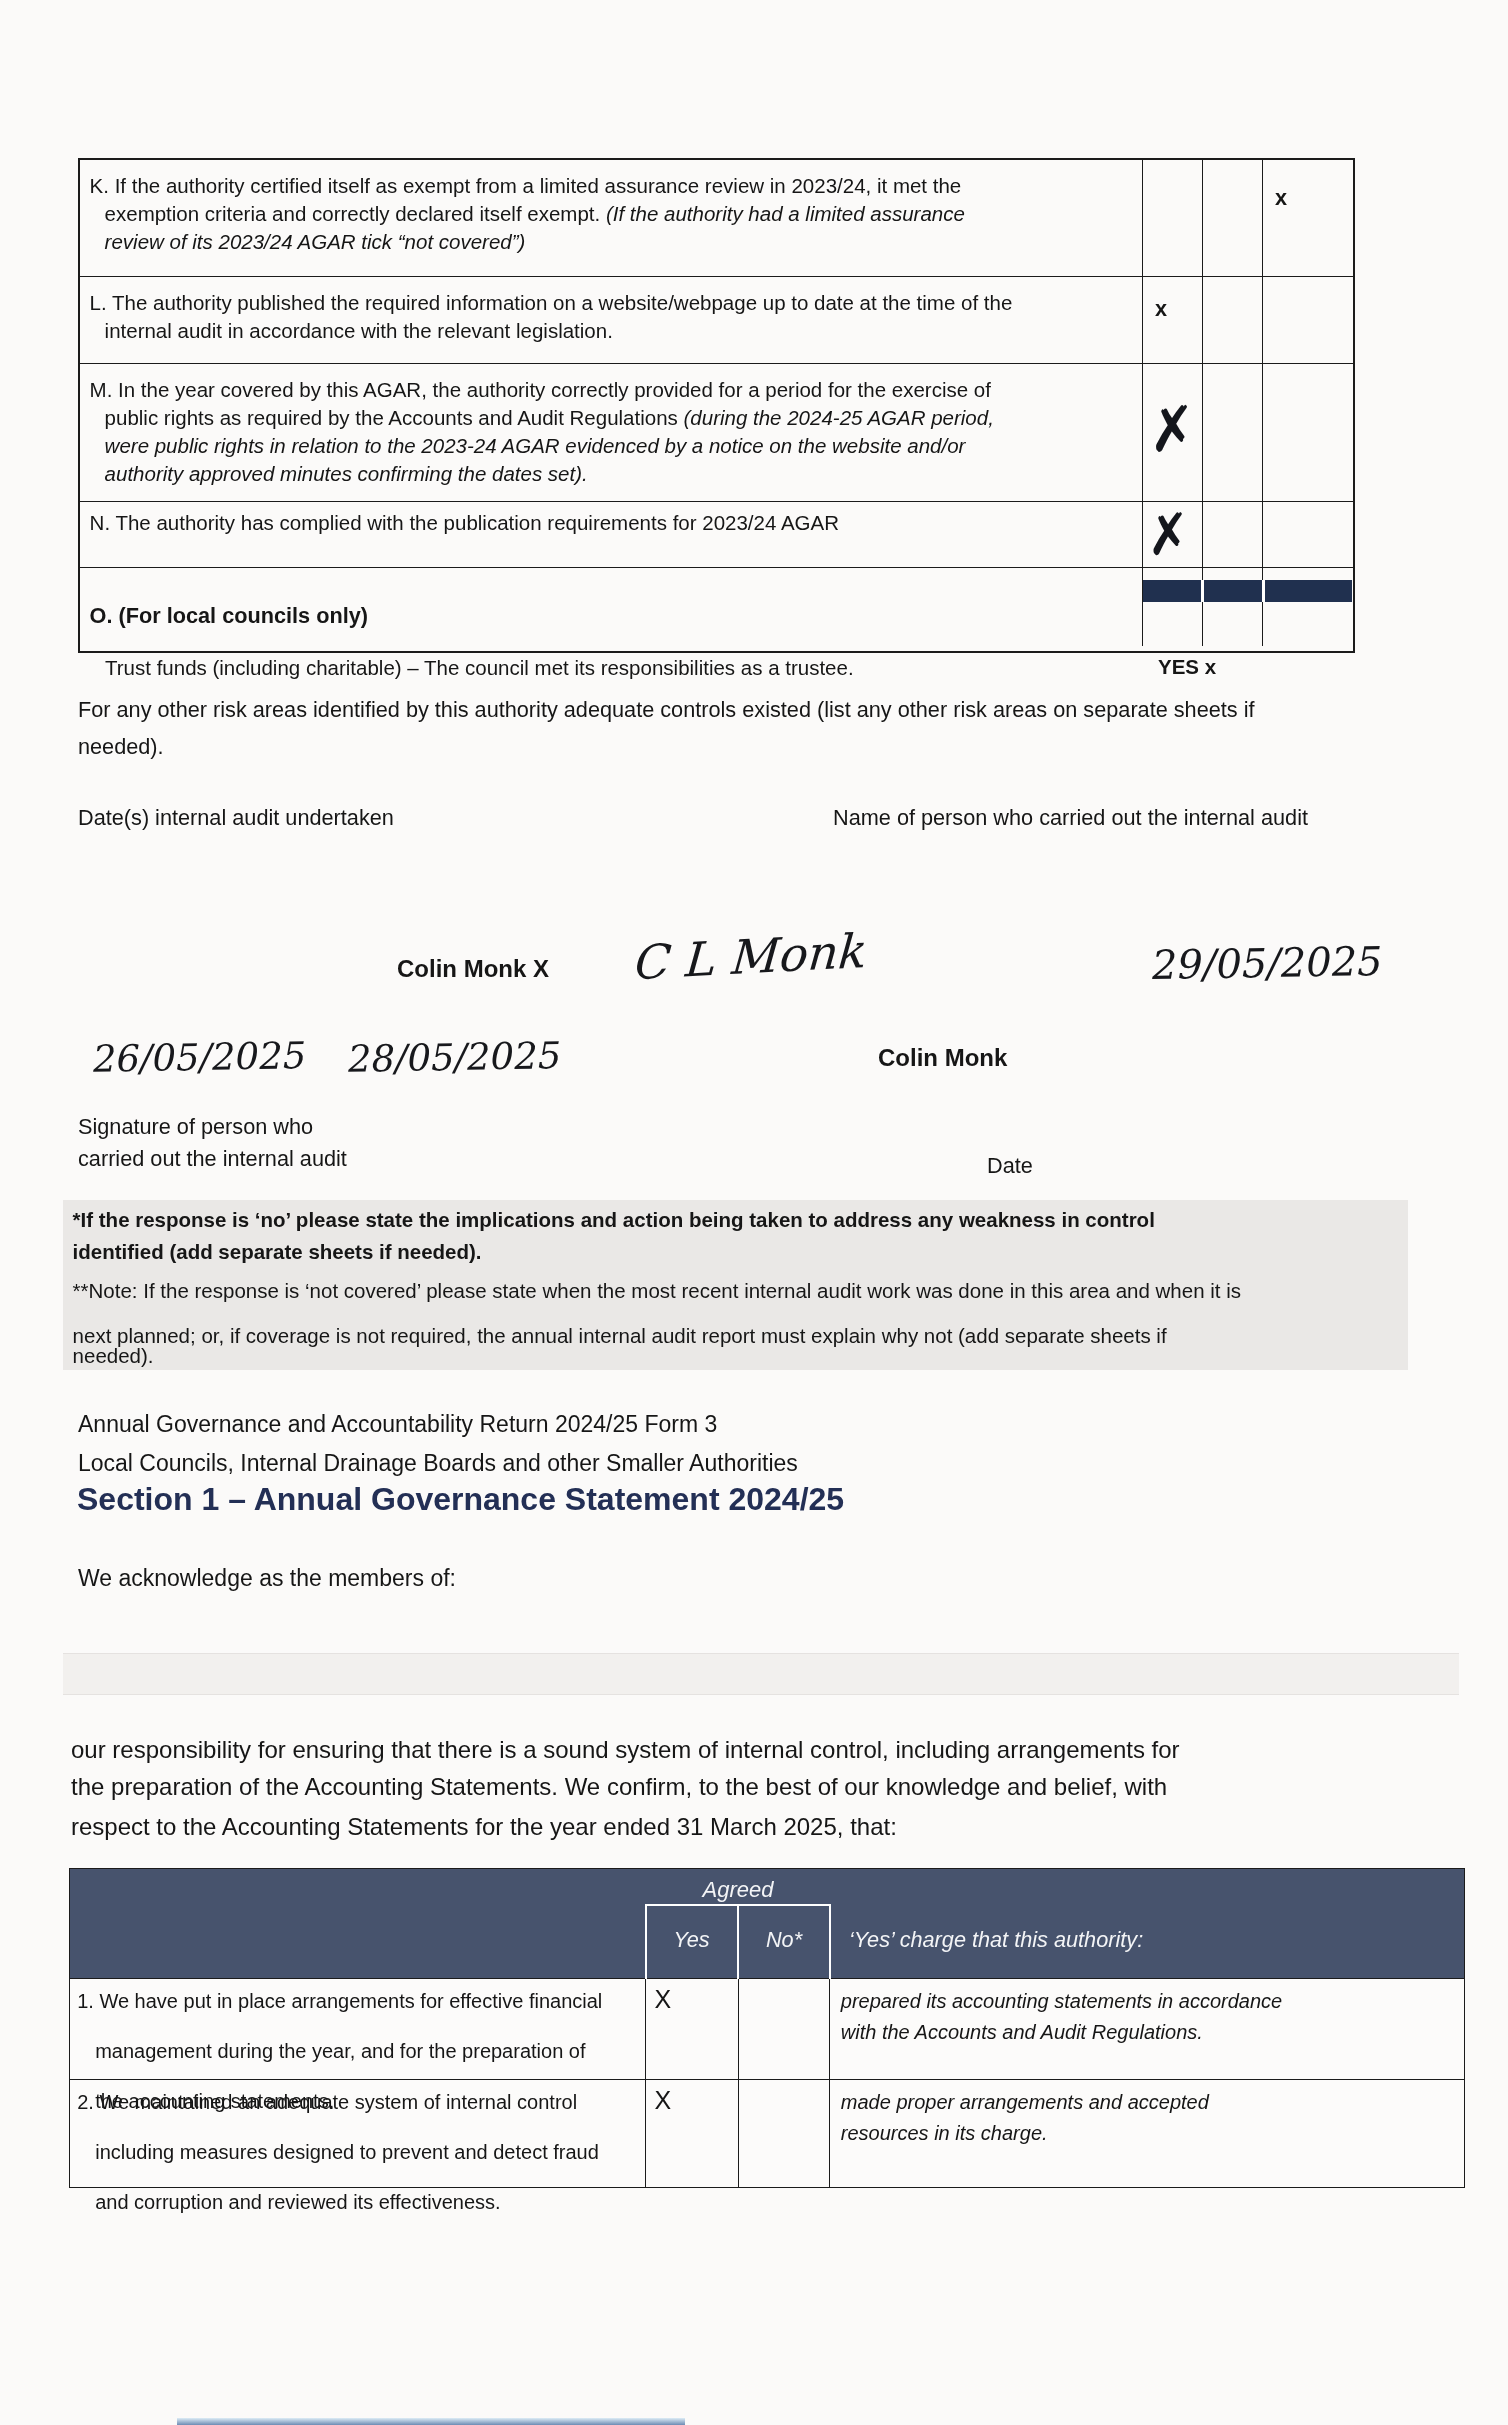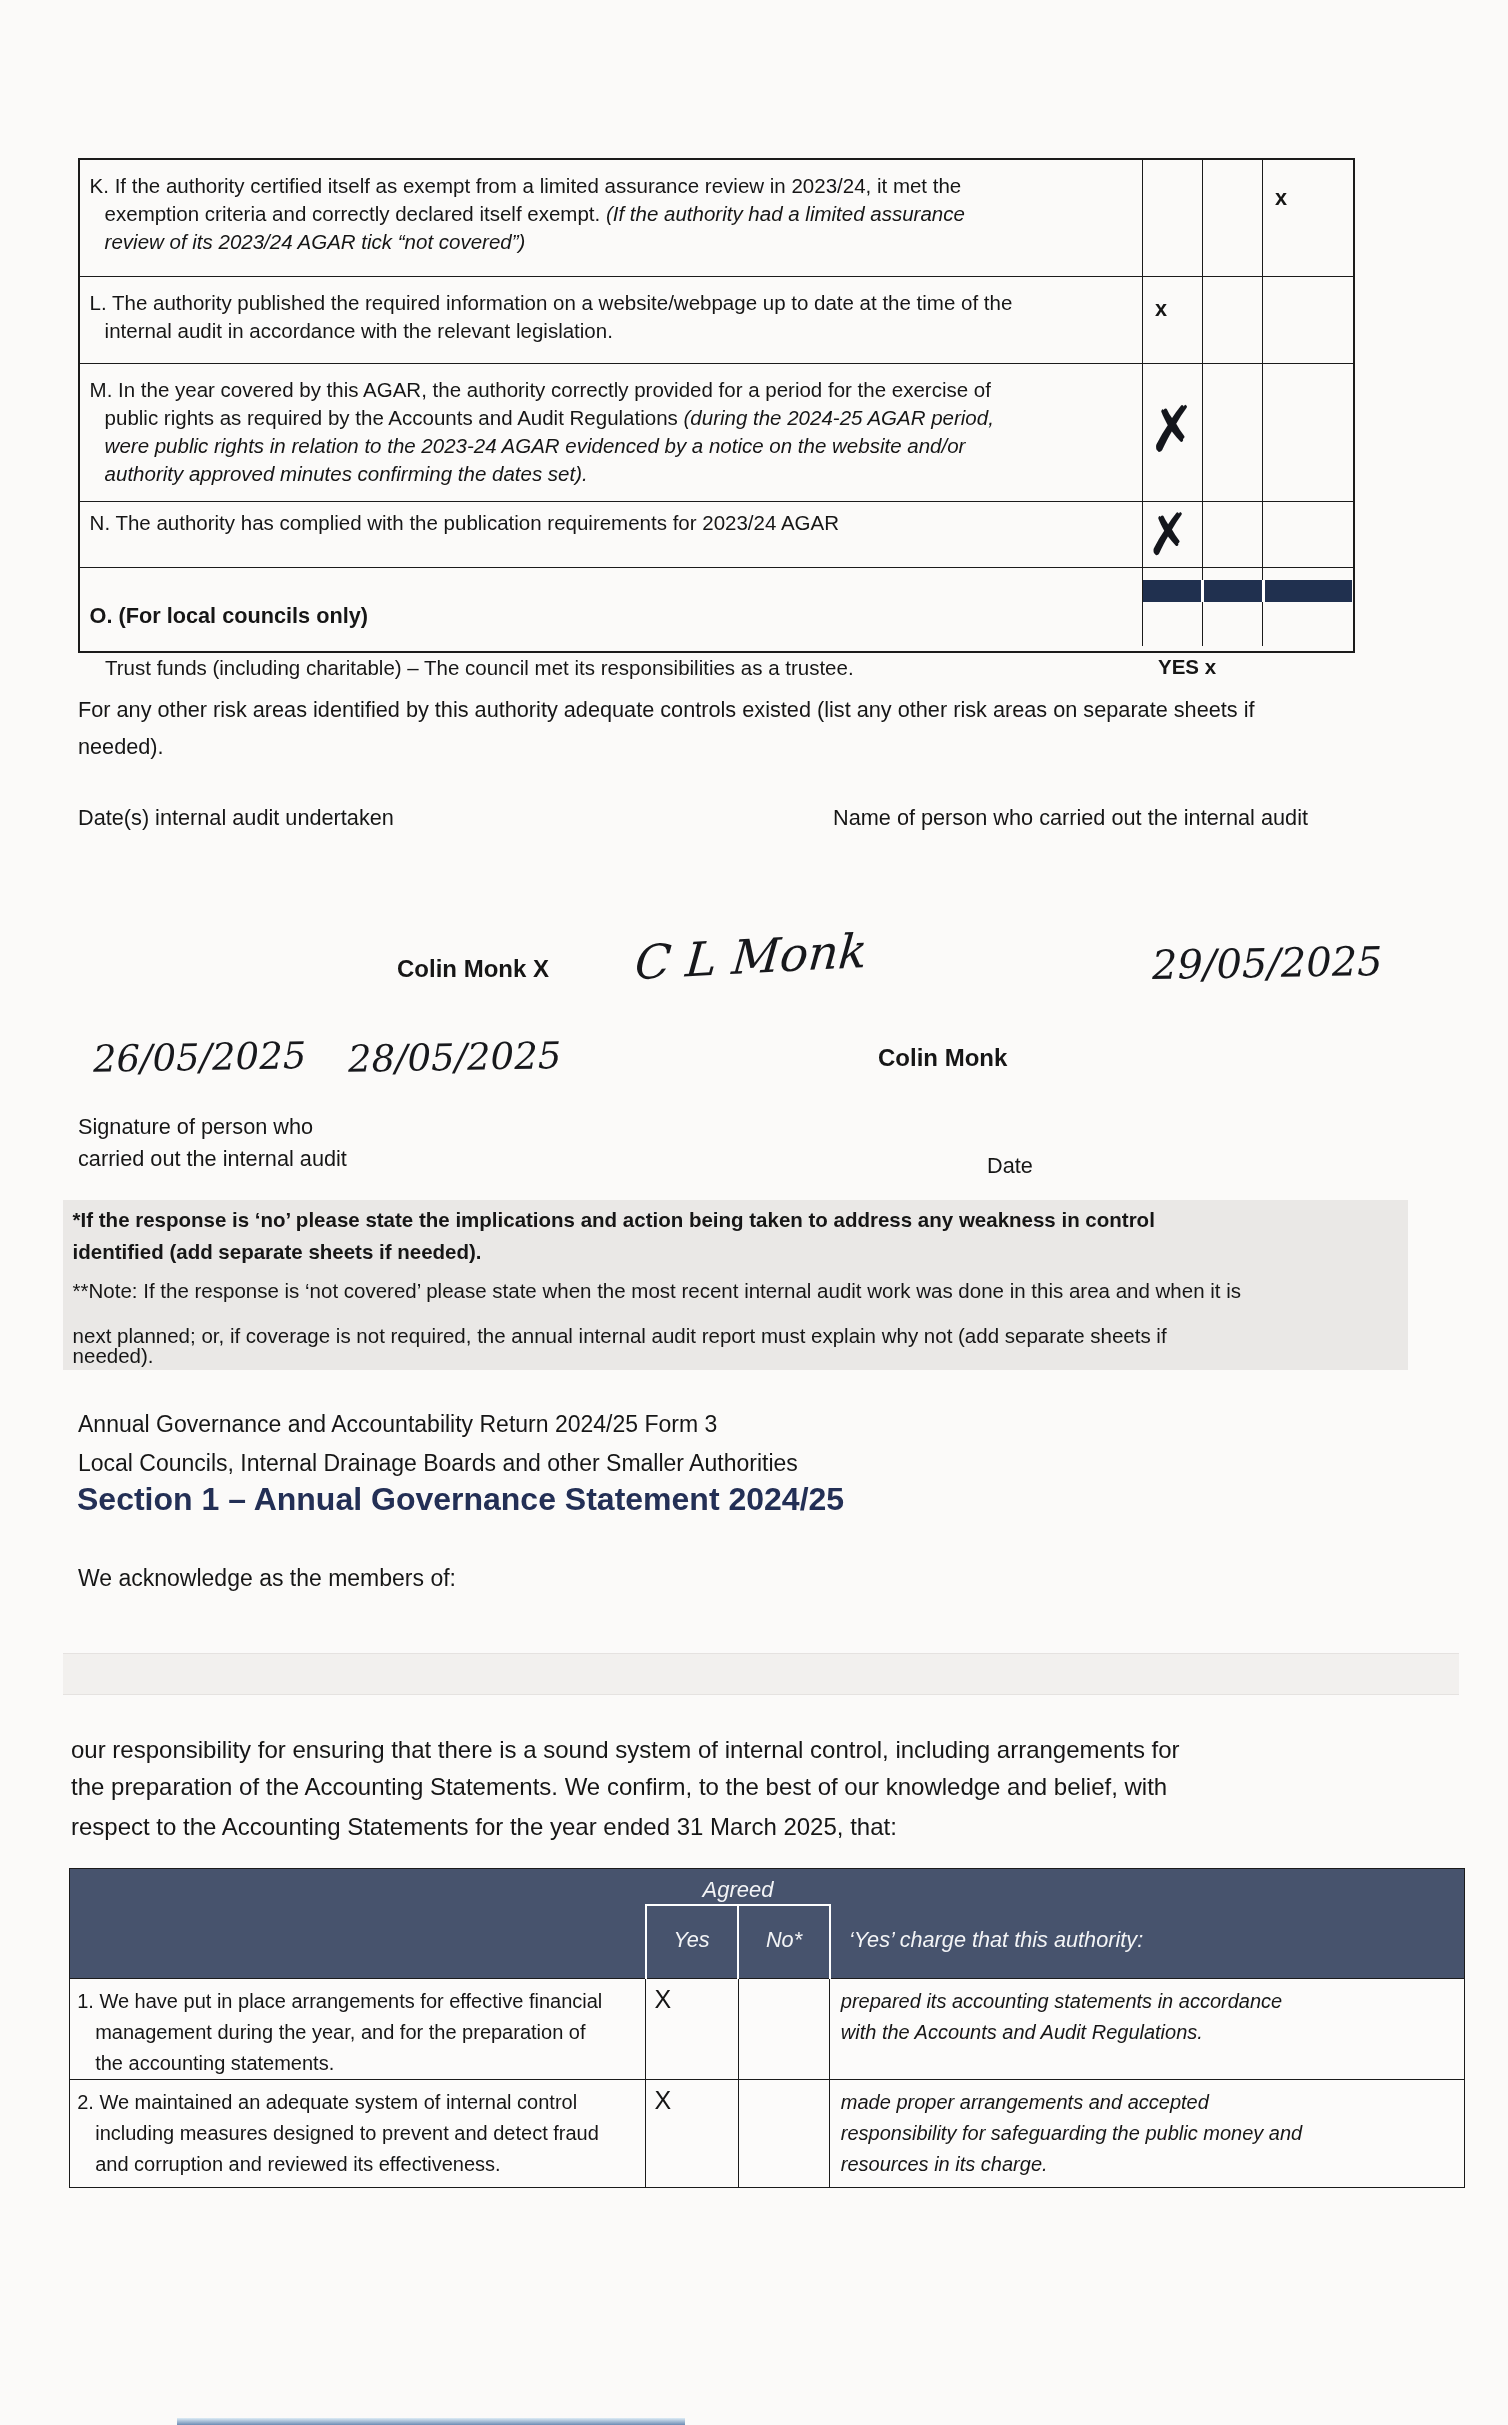--- a/index.html
+++ b/index.html
@@ -59,21 +59,21 @@
   .ghead{position:relative;height:109px;background:#47536d;color:#f3f4f6;}
   .agreed{position:absolute;left:575px;top:8.4px;width:186px;text-align:center;
     font-style:italic;font-size:22px;}
   .wl{position:absolute;background:#ffffff;}
   .gyes{position:absolute;left:576px;top:58px;width:91px;text-align:center;font-style:italic;font-size:21.7px;}
   .gno{position:absolute;left:669px;top:58px;width:90px;text-align:center;font-style:italic;font-size:21.7px;}
   .gmeanshdr{position:absolute;left:779px;top:58px;font-style:italic;font-size:21.7px;}
   .grow{display:flex;border-top:1.8px solid #1b1b1b;box-sizing:border-box;background:#fcfbfa;}
   .gstate{width:576px;border-right:1.8px solid #1b1b1b;box-sizing:border-box;
     font-size:20px;line-height:31px;padding:7.2px 4.8px 0 7.2px;}
-  .gstate .cont{margin-left:18px;}
+  .gstate .cont{margin-left:18px;margin-top:19px;}
   .gcheck1{width:93px;border-right:1.8px solid #1b1b1b;box-sizing:border-box;}
   .gcheck2{width:91px;border-right:1.8px solid #1b1b1b;box-sizing:border-box;}
   .gX{display:block;font-size:25px;padding:6px 0 0 8.4px;}
   .gdesc{flex:1;font-size:20px;line-height:31px;font-style:italic;padding:7.2px 4.8px 0 10.8px;}
 
   
   .t34{font-size:20.5px;white-space:nowrap;}
   .t36{font-size:21.7px;white-space:nowrap;}
   .t38{font-size:23px;white-space:nowrap;}
   .t40{font-size:24px;white-space:nowrap;}
@@ -238,20 +238,19 @@
       <div class="cont"><span>and corruption and reviewed its effectiveness.</span></div>
     </div>
     <div class="gcheck1">
         <span class="gX">X</span>
       </div>
     <div class="gcheck2">
         <span class="gX"></span>
       </div>
     <div class="gdesc">
       <div><span>made proper arrangements and accepted</span></div>
-      <div><span>responsibility for safeguarding the public money and</span></div>
       <div><span>resources in  its charge.</span></div>
     </div>
   </div>
 </div>
 
 <div class="bottombar"></div>
 
 
 </body></html>

